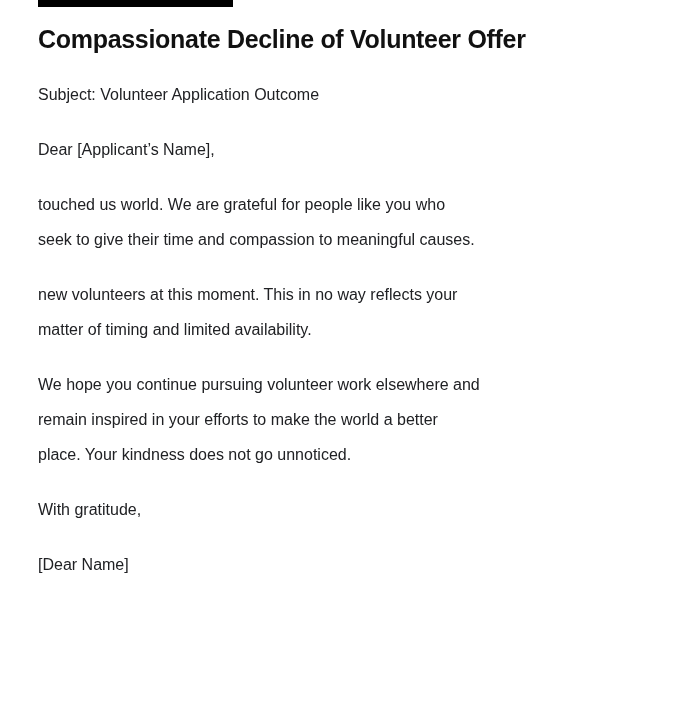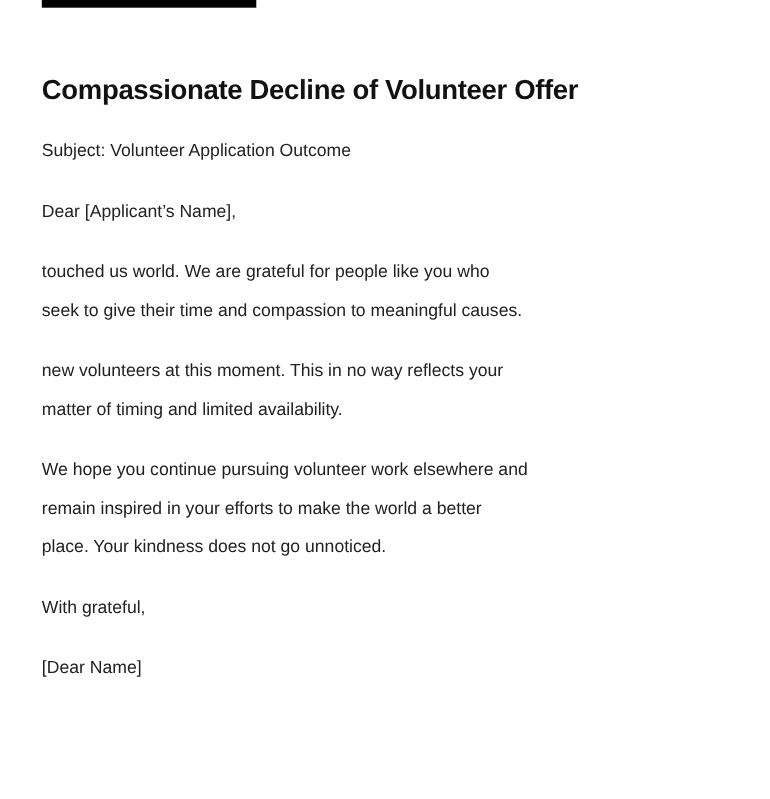--- a/index.html
+++ b/index.html
@@ -23,21 +23,20 @@
     left: 38px;
     width: 195px;
     height: 7px;
     background: var(--topbar-color);
   }
   .doc {
     position: absolute;
     top: 0;
     left: 38px;
     width: 640px;
-    margin-top: 43px;
   }
   .title {
     margin: 22px 0 0 0;
     font-size: 25px;
     line-height: 34px;
     font-weight: 700;
     letter-spacing: -0.3px;
     color: var(--title-color);
   }
   .block {
@@ -72,17 +71,17 @@
     <span class="line">new volunteers at this moment. This in no way reflects your</span>
     <span class="line">matter of timing and limited availability.</span>
   </p>
 
   <p class="block">
     <span class="line">We hope you continue pursuing volunteer work elsewhere and</span>
     <span class="line">remain inspired in your efforts to make the world a better</span>
     <span class="line">place. Your kindness does not go unnoticed.</span>
   </p>
 
-  <p class="block">With grateful,</p>
+  <p class="block">With gratitude,</p>
 
   <p class="block">[Dear Name]</p>
 
 </div>
 
 </body></html>

